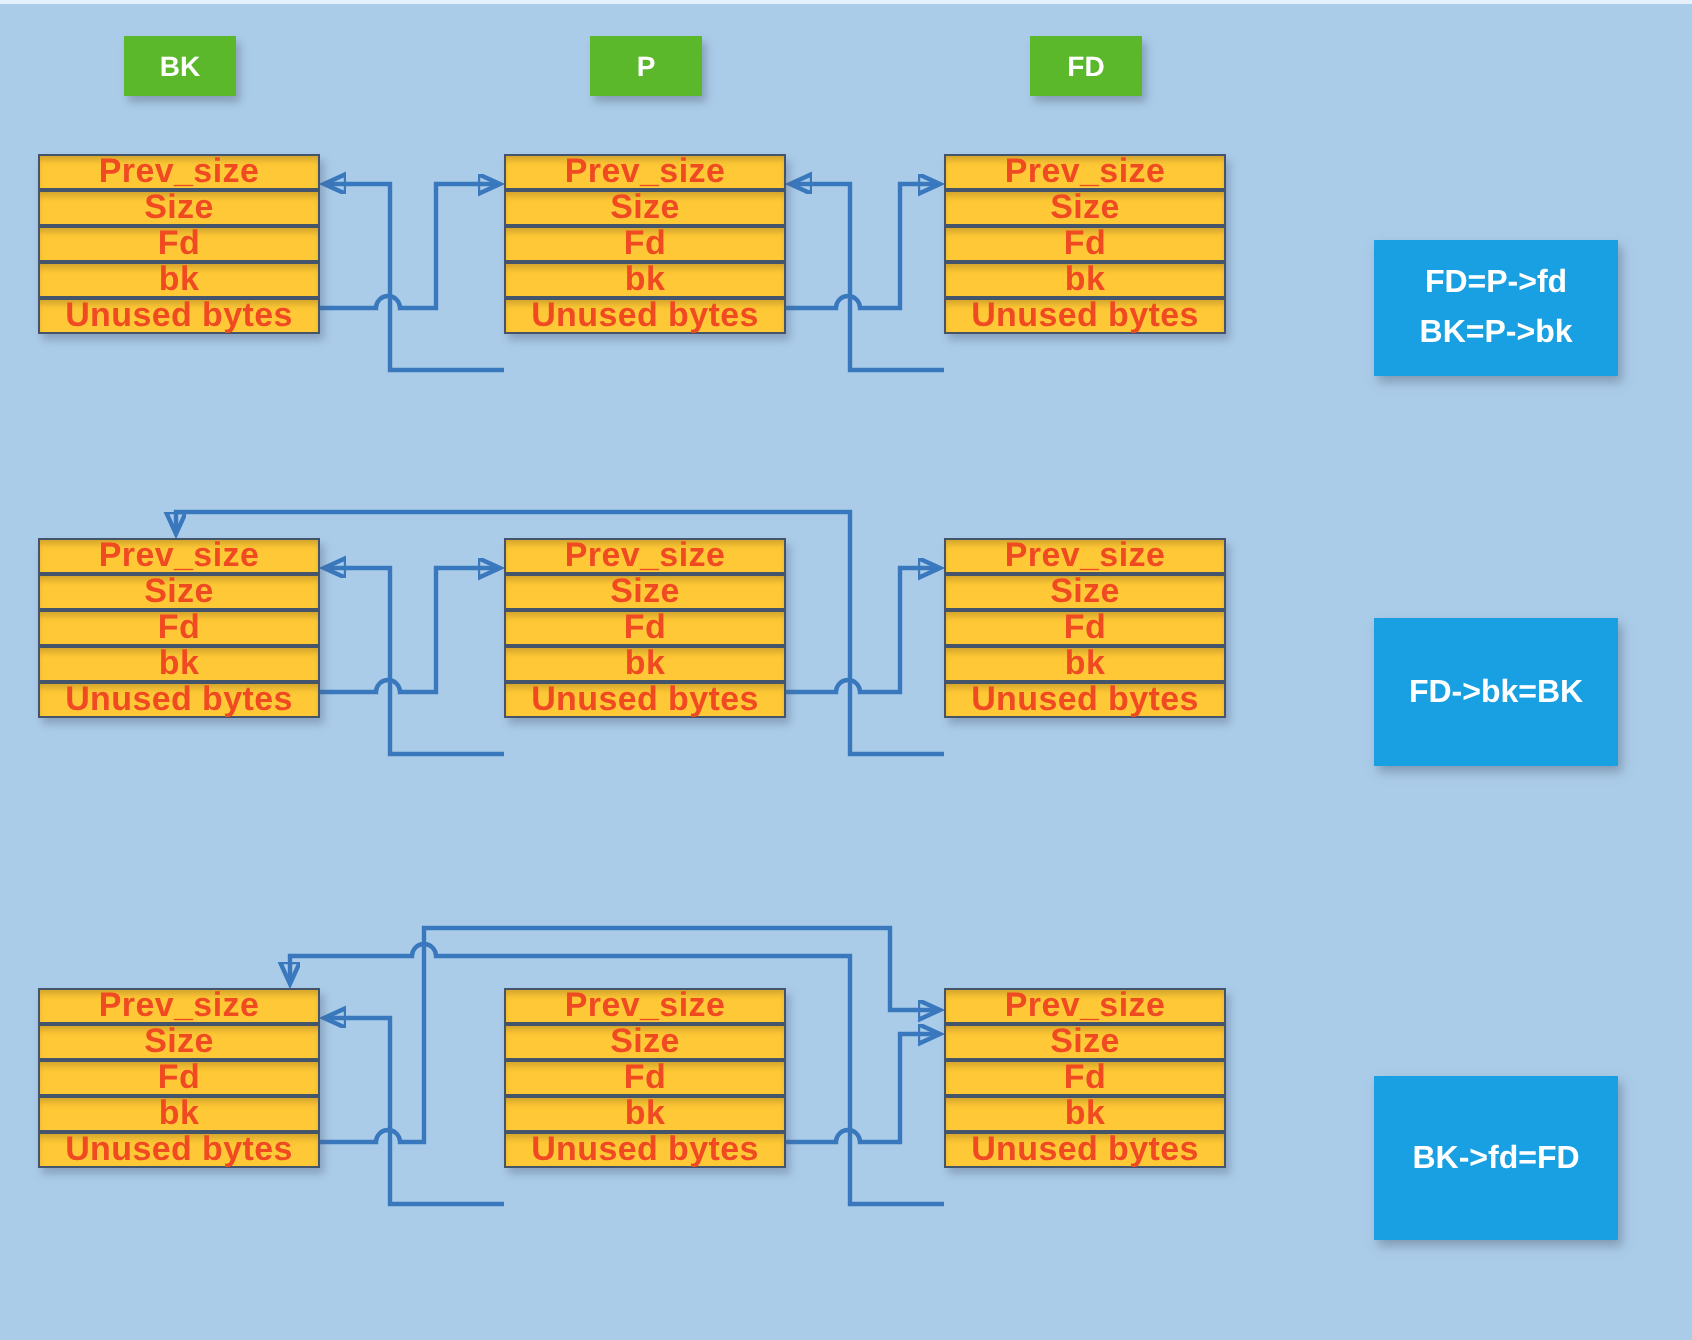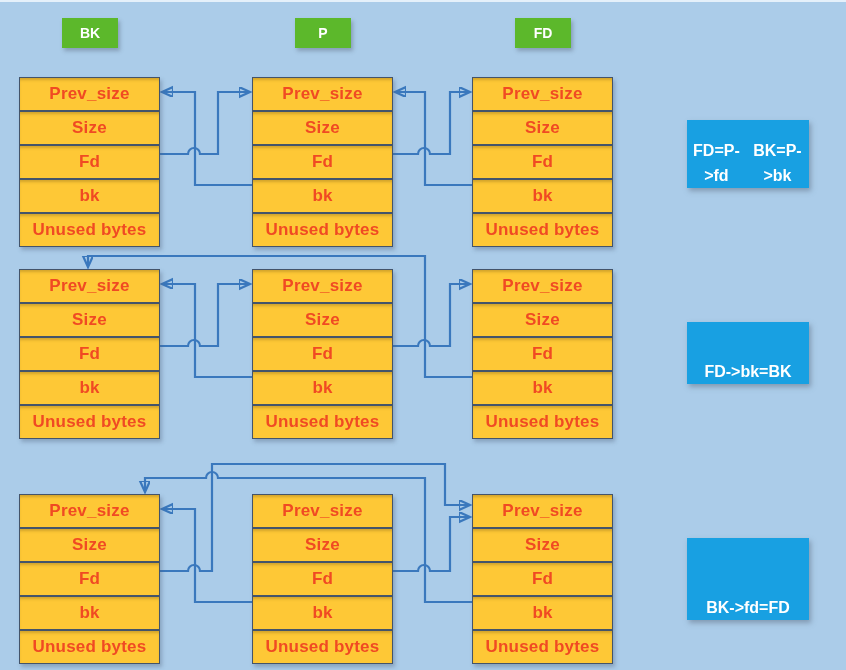--- a/index.html
+++ b/index.html
@@ -27,42 +27,42 @@
     position:absolute;left:0;width:846px;height:2px;
     background:rgba(235,244,252,.55);
   }
   .chunk{
     position:absolute;
     width:141px;
     box-shadow:2px 3px 4px rgba(80,95,120,.38);
   }
   .cell{
     box-sizing:border-box;
-    width:141px;height:34px;
+    width:141px;height:18px;
     background:var(--chunk-fill);
     border:1.5px solid var(--chunk-border);
     display:flex;align-items:center;justify-content:center;
     font-weight:bold;font-size:17px;letter-spacing:.2px;
     color:var(--field-text);
     box-shadow:inset 0 3px 3px -1px rgba(120,90,20,.33);
   }
   .col-label{
     position:absolute;top:18px;
     width:56px;height:30px;
     background:var(--label-green);
     color:#fff;font-weight:bold;font-size:14px;
     display:flex;align-items:center;justify-content:center;
     box-shadow:2px 3px 4px rgba(90,105,125,.45);
   }
   .note{
     position:absolute;left:687px;width:122px;
     background:var(--note-blue);
     color:var(--note-text);
     font-weight:bold;font-size:16px;line-height:25px;
-    display:flex;align-items:flex-end;justify-content:center;
+    display:flex;flex-direction:column;align-items:center;justify-content:center;
     text-align:center;
     box-shadow:2px 3px 5px rgba(90,105,125,.5);
   }
   .arrows{
     position:absolute;left:0;top:0;
     pointer-events:none;
   }
   .arrows path{
     fill:none;
     stroke:var(--arrow-color);
@@ -80,21 +80,21 @@
   <div class="seam" style="top:450"></div>
 
   <div class="col-label" style="left:62px">BK</div>
   <div class="col-label" style="left:295px">P</div>
   <div class="col-label" style="left:515px">FD</div>
 
   <div class="note" style="top:120px;height:68px">
     <span>FD=P-&gt;fd</span>
     <span>BK=P-&gt;bk</span>
   </div>
-  <div class="note" style="top:322px;height:62px">
+  <div class="note" style="top:309px;height:74px">
     <span>FD-&gt;bk=BK</span>
   </div>
   <div class="note" style="top:538px;height:82px">
     <span>BK-&gt;fd=FD</span>
   </div>
 
   <svg class="arrows" width="846" height="670" viewBox="0 0 846 670">
     <defs>
       <marker id="ah" markerUnits="userSpaceOnUse" markerWidth="14" markerHeight="12" refX="9" refY="5" orient="auto">
         <path d="M0,0 L11,5 L0,10 Z" fill="#3a78bd" stroke="none"></path>

